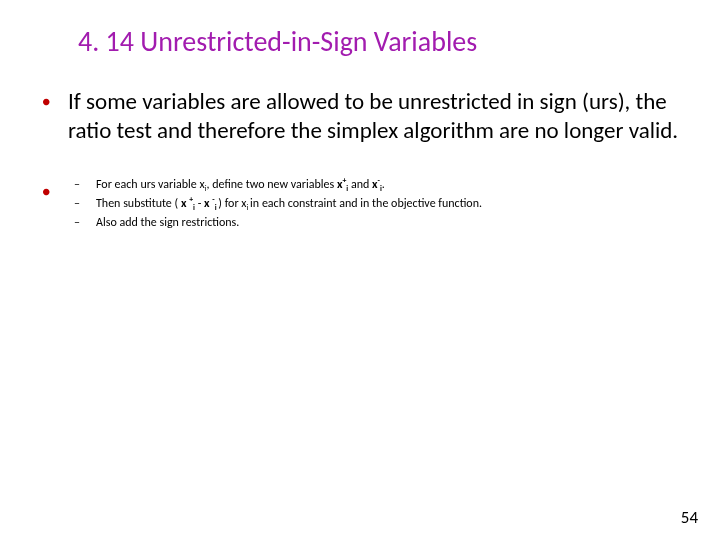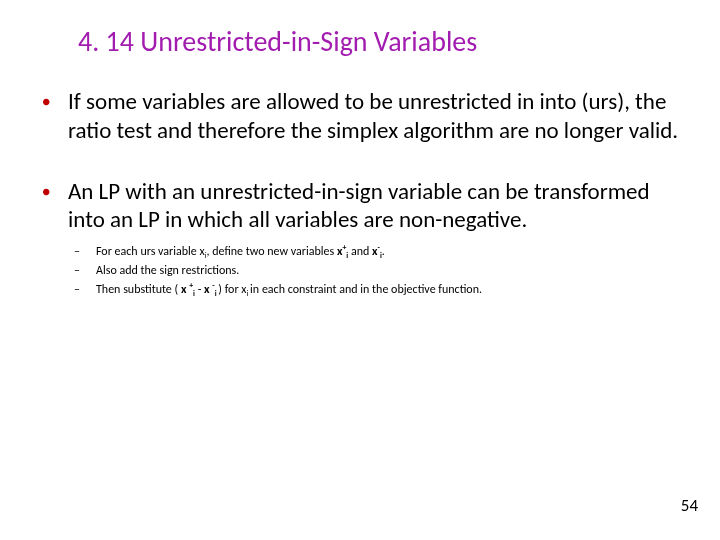--- a/index.html
+++ b/index.html
@@ -56,47 +56,46 @@
   }
   ul.sub > li::before {
     content: "–";
     position: absolute;
     left: 0;
     top: 0;
   }
   .pagenum {
     position: absolute;
     right: 22px;
-    bottom: 24px;
+    bottom: 12px;
     font-size: 17px;
   }
   b { font-weight: 700; }
   sub { font-size: 0.65em; vertical-align: sub; line-height: 0; }
   sup { font-size: 0.65em; vertical-align: super; line-height: 0; }
 </style>
 </head>
 <body>
 
 <div class="slide">
   <h1 class="title">4. 14 Unrestricted-in-Sign Variables</h1>
 
   <ul class="main">
     <li>
-      <span>If some variables are allowed to be unrestricted in into (urs), the ratio test and therefore the simplex algorithm are no longer valid.</span>
+      <span>If some variables are allowed to be unrestricted in sign (urs), the ratio test and therefore the simplex algorithm are no longer valid.</span>
     </li>
     <li>
-      <span>An LP with an unrestricted-in-sign variable can be transformed into an LP in which all variables are non-negative.</span>
       <ul class="sub">
         <li>
           <span>For each urs variable x</span><sub>i</sub><span>, define two new variables </span><b><span>x</span><sup>+</sup><sub>i</sub></b><span> and </span><b><span>x</span><sup>-</sup><sub>i</sub></b><span>.</span>
         </li>
         <li>
-          <span>Also add the sign restrictions.</span>
+          <span>Then substitute ( </span><b><span>x </span><sup>+</sup><sub>i</sub></b><span>  - </span><b><span>x </span><sup>-</sup><sub>i </sub></b><span>) for x</span><sub>i </sub><span>in each constraint and in the objective function.</span>
         </li>
         <li>
-          <span>Then substitute ( </span><b><span>x </span><sup>+</sup><sub>i</sub></b><span>  - </span><b><span>x </span><sup>-</sup><sub>i </sub></b><span>) for x</span><sub>i </sub><span>in each constraint and in the objective function.</span>
+          <span>Also add the sign restrictions.</span>
         </li>
       </ul>
     </li>
   </ul>
 </div>
 
 <div class="pagenum">54</div>
 
 </body></html>

